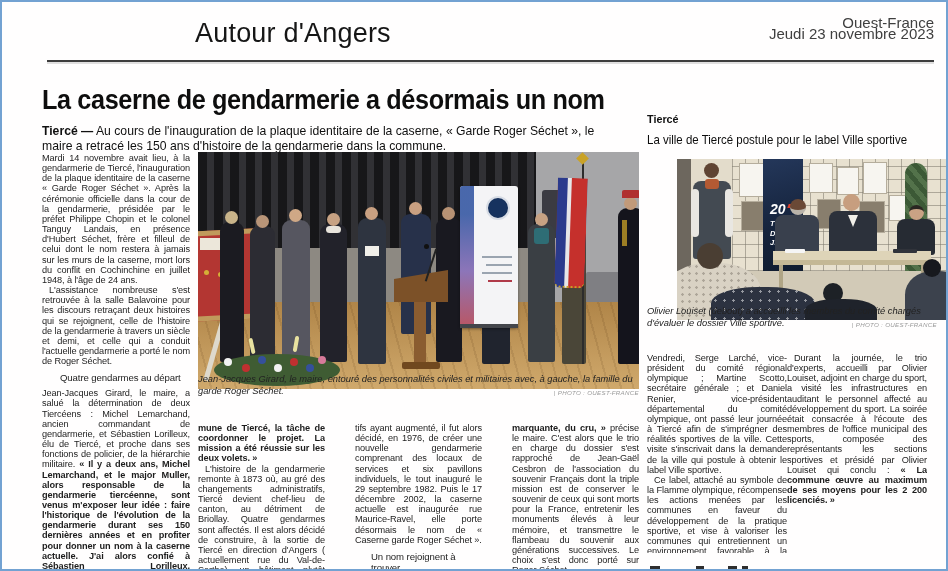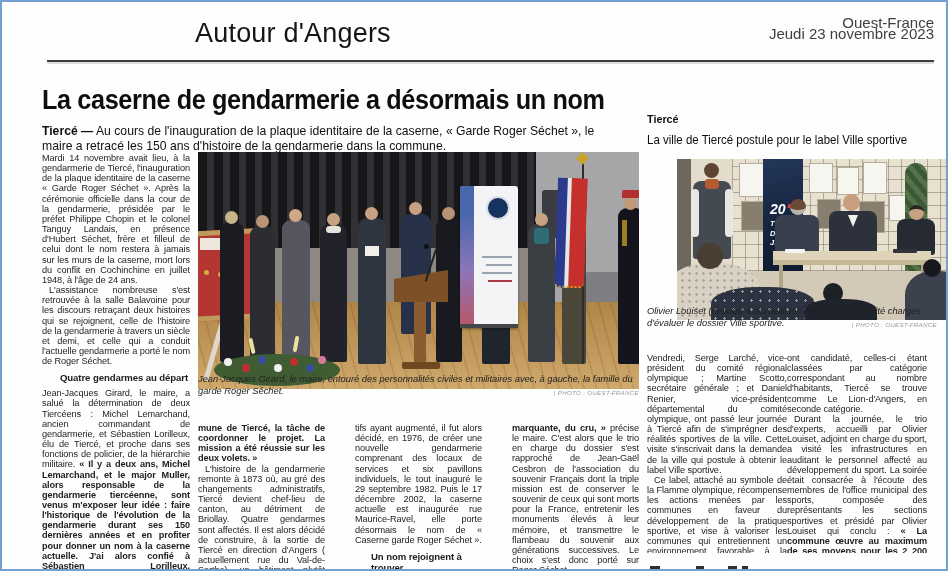--- a/index.html
+++ b/index.html
@@ -13,21 +13,21 @@
   .brand-block{position:absolute;right:12px;top:16px;text-align:right;font-size:15px;line-height:10.5px;color:#3f3f3f;}
   .header-rule{position:absolute;left:45px;right:12px;top:58px;height:2px;background:#3d3d3d;box-shadow:0 2px 0 rgba(0,0,0,.12);}
   
   .headline{position:absolute;left:40px;top:82px;white-space:nowrap;}
   .headline span{display:inline-block;font-size:28px;font-weight:700;color:#0e0e0e;letter-spacing:-.4px;transform:scaleX(.9);transform-origin:0 50%;}
   .standfirst{position:absolute;left:40px;top:122px;width:575px;font-size:12.2px;line-height:15px;color:#101010;}
   .standfirst b{font-weight:700;}
   .bodytxt{font-size:9.2px;line-height:10.15px;text-align:justify;color:#1d1d1d;letter-spacing:-.1px;}
   .bodytxt p{margin:0;}
   .bodytxt p.ind{text-indent:7px;}
-  .subhead{font-weight:700;font-size:9.6px;line-height:11px;padding:6px 0 5px 18px;text-align:left;}
+  .subhead{font-weight:400;font-size:9.6px;line-height:11px;padding:6px 0 5px 18px;text-align:left;}
   .col-left{position:absolute;left:40px;top:151px;width:148px;height:416px;overflow:hidden;}
   .cols-bottom{position:absolute;left:196px;top:421px;width:441px;height:146px;display:flex;gap:30px;}
   .cols-bottom .col{width:133px;height:146px;overflow:hidden;}
   .caption{position:absolute;font-style:italic;font-size:9.3px;line-height:11.6px;color:#222;}
   .caption .credit{position:absolute;right:0;bottom:1px;font-style:italic;font-size:6.2px;color:#9a9a9a;letter-spacing:.3px;}
   .main-caption{left:196px;top:372px;width:441px;height:26px;}
   .side-caption{left:645px;top:304px;width:290px;height:26px;}
   
   .side-kicker{position:absolute;left:645px;top:111px;font-size:10.8px;font-weight:700;color:#111;}
   .side-headline{position:absolute;left:645px;top:128px;white-space:nowrap;}
@@ -293,21 +293,20 @@
     <span class="credit">| PHOTO : OUEST-FRANCE</span>
   </div>
 
   <div class="side-cols bodytxt">
     <div class="col">
       <p>Vendredi, Serge Larché, vice-président du comité régional olympique ; Martine Scotto, secrétaire générale ; et Daniel Renier, vice-président départemental du comité olympique, ont passé leur journée à Tiercé afin de s'imprégner des réalités sportives de la ville. Cette visite s'inscrivait dans la demande de la ville qui postule à obtenir le label Ville sportive.</p>
       <p class="ind">Ce label, attaché au symbole de la Flamme olympique, récompense les actions menées par les communes en faveur du développement de la pratique sportive, et vise à valoriser les communes qui entretiennent un environnement favorable à la pratique des activités physiques.</p>
 
     </div>
     <div class="col">
-      <p>ont candidaté, celles-ci étant classées par catégorie correspondant au nombre d'habitants, Tiercé se trouve comme Le Lion-d'Angers, en seconde catégorie.</p>
       <p class="ind"><span>Durant la journée, le trio d'experts, accueilli par Olivier Louiset, adjoint en charge du sport, a visité les infrastructures en auditant le personnel affecté au développement du sport. La soirée était consacrée à l'écoute des membres de l'office municipal des sports, composée des représentants les sections sportives et présidé par Olivier Louiset qui conclu : </span><b>« La commune œuvre au maximum de ses moyens pour les 2 200 licenciés. »</b></p>
     </div>
   </div>
 
   <div class="cutoff-mark" style="left:648px;width:10px;"></div>
   <div class="cutoff-mark" style="left:694px;width:8px;"></div>
   <div class="cutoff-mark" style="left:726px;width:9px;"></div>
   <div class="cutoff-mark" style="left:740px;width:6px;"></div>
 
 </div>

